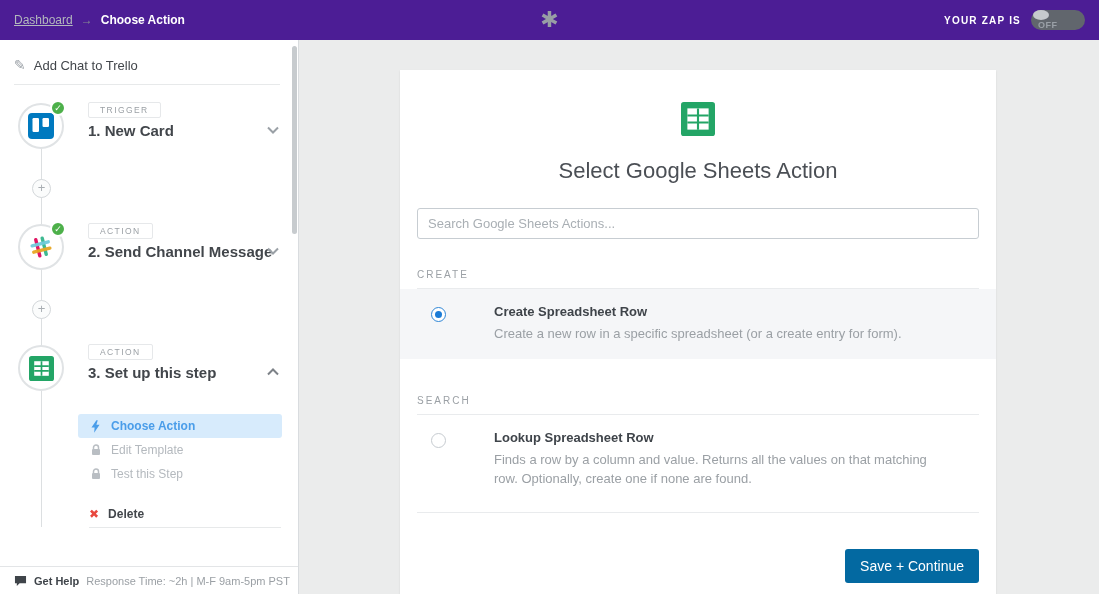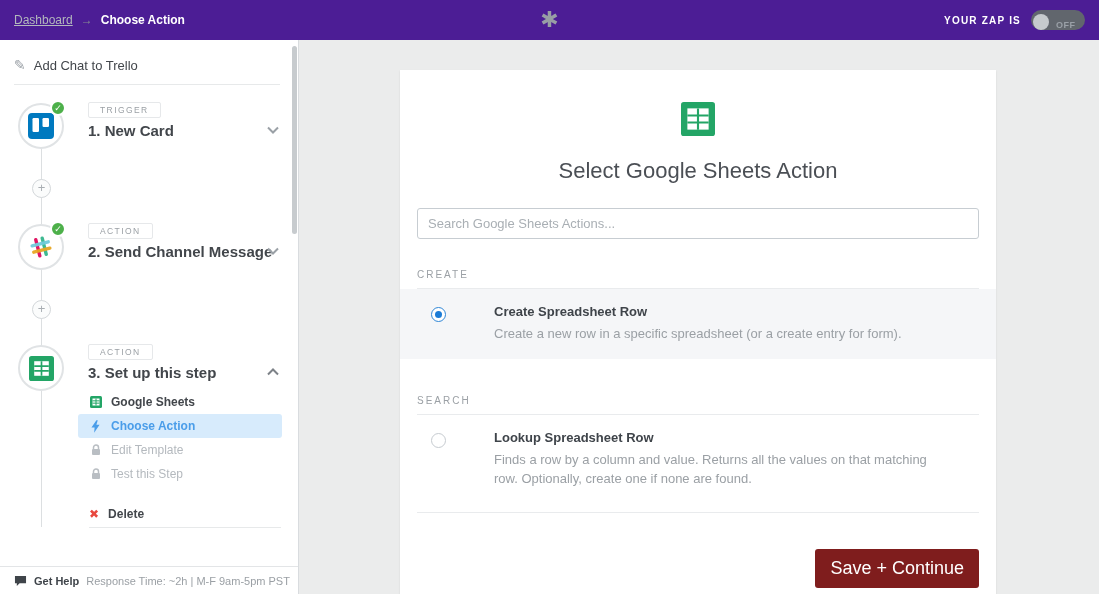--- a/index.html
+++ b/index.html
@@ -21,21 +21,21 @@
   .crumb-sep { color:#868c92; }
   .crumb-current { color:#ffffff; font-weight:bold; }
   .topbar-logo {
     position:absolute; left:50%; top:50%; transform:translate(-50%,-50%);
     color:#989ea5; font-size:22px; line-height:1; cursor:pointer;
   }
   .zap-status { position:absolute; right:14px; top:0; height:40px; display:flex; align-items:center; gap:10px;margin-left:24px; }
   .zap-status-label { color:#ffffff; font-size:10px; font-weight:bold; letter-spacing:1.2px; }
   .toggle {
     width:54px; height:20px; border-radius:10px; background:#61666d;
-    display:flex; align-items:flex-end; cursor:pointer; position:relative;
+    display:flex; align-items:flex-start; cursor:pointer; position:relative;flex-direction:column;
   }
   .toggle-knob { width:16px; height:16px; border-radius:50%; background:#c6cacd; margin-left:2px; }
   .toggle-text { font-size:9px; font-weight:bold; color:#9aa0a7; letter-spacing:.5px; margin-left:7px; }
 
   
   .sidebar {
     position:absolute; top:40px; left:0; width:299px; bottom:0;
     background:#ffffff; border-right:1px solid #d9dcdf; z-index:20;
   }
   .scroll-thumb { position:absolute; right:1px; top:6px; width:5px; height:188px; border-radius:3px; background:#c7cbce; cursor:pointer; }
@@ -123,21 +123,21 @@
   .radio { width:15px; height:15px; border-radius:50%; flex:0 0 15px; margin-top:3px; background:#fff; position:relative; }
   .radio.on { border:1px solid #2f86d6; }
   .radio.on::after { content:""; position:absolute; left:3px; top:3px; width:7px; height:7px; border-radius:50%; background:#1c7cd6; }
   .radio.off { border:1px solid #c6cbd0; }
   .option-text { margin-left:48px; }
   .option-title { font-size:13px; font-weight:bold; color:#3f444a; }
   .option-desc { margin-top:5px; font-size:13px; color:#9ba0a5; line-height:1.5; max-width:460px; }
   .gap-sm { height:6px; }
   .save-row { margin-top:36px; padding-right:17px; text-align:right; }
   .save-btn {
-    display:inline-block; background:#7f1d1d; color:#fff; font-size:18px;
+    display:inline-block; background:#0369a1; color:#fff; font-size:14px;
     border:none; border-radius:3px; padding:9px 15px; cursor:pointer;
     font-family:"Liberation Sans", sans-serif;
   }
 
   svg { display:block; }
 </style>
 </head>
 <body>
 
 <div class="topbar">
@@ -212,30 +212,20 @@
     </svg>
   </div>
   <div class="step-type type-3">ACTION</div>
   <div class="step-title title-3">3. Set up this step</div>
   <div class="step-chevron chev-3">
     <svg width="12" height="8" viewBox="0 0 12 8">
         <polyline points="1,6.5 6,1.5 11,6.5" fill="none" stroke="#7d8288" stroke-width="2"></polyline>
       </svg>
   </div>
 
-  <div class="substep ss-1">
-    <span class="ss-icon">
-      <svg width="12" height="12" viewBox="0 0 24 24">
-          <rect width="24" height="24" rx="3" fill="#23a566"></rect>
-          <rect x="5" y="5" width="14" height="14" fill="#fff"></rect>
-          <path d="M5 9.7 H19 M5 14.3 H19 M12 5 V19" stroke="#23a566" stroke-width="2"></path>
-        </svg>
-    </span>
-    <span>Google Sheets</span>
-  </div>
   <div class="substep ss-2">
     <span class="ss-icon">
       <svg width="9" height="13" viewBox="0 0 10 14">
           <path d="M6 0 L0.5 8 H4 L3.5 14 L9.5 5 H6 L7.5 0 Z" fill="#4a9de9"></path>
         </svg>
     </span>
     <span>Choose Action</span>
   </div>
   <div class="substep ss-4">
     <span class="ss-icon">

